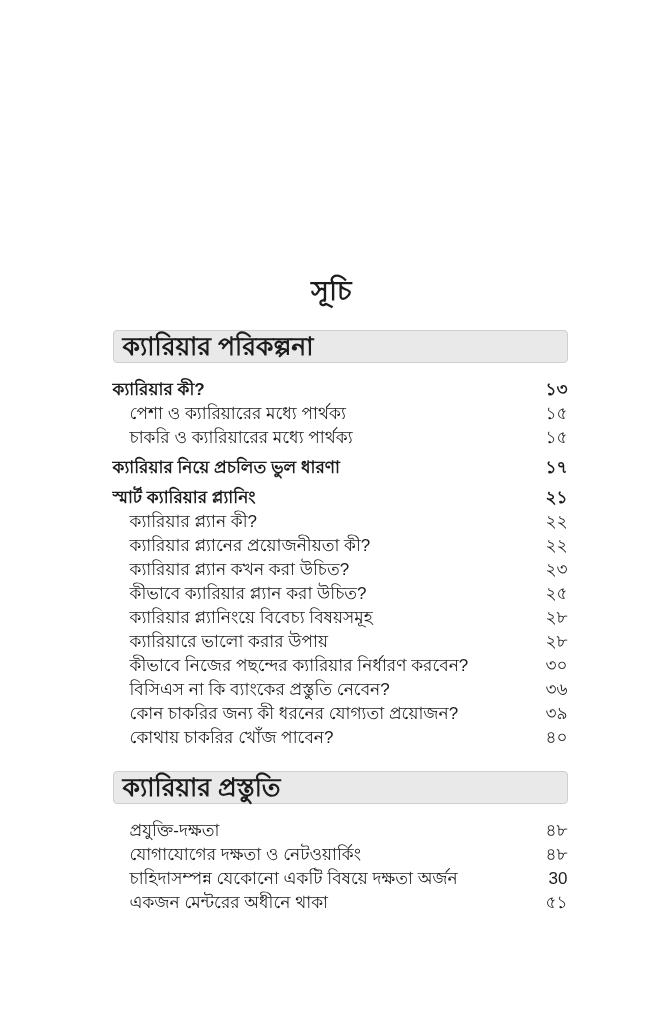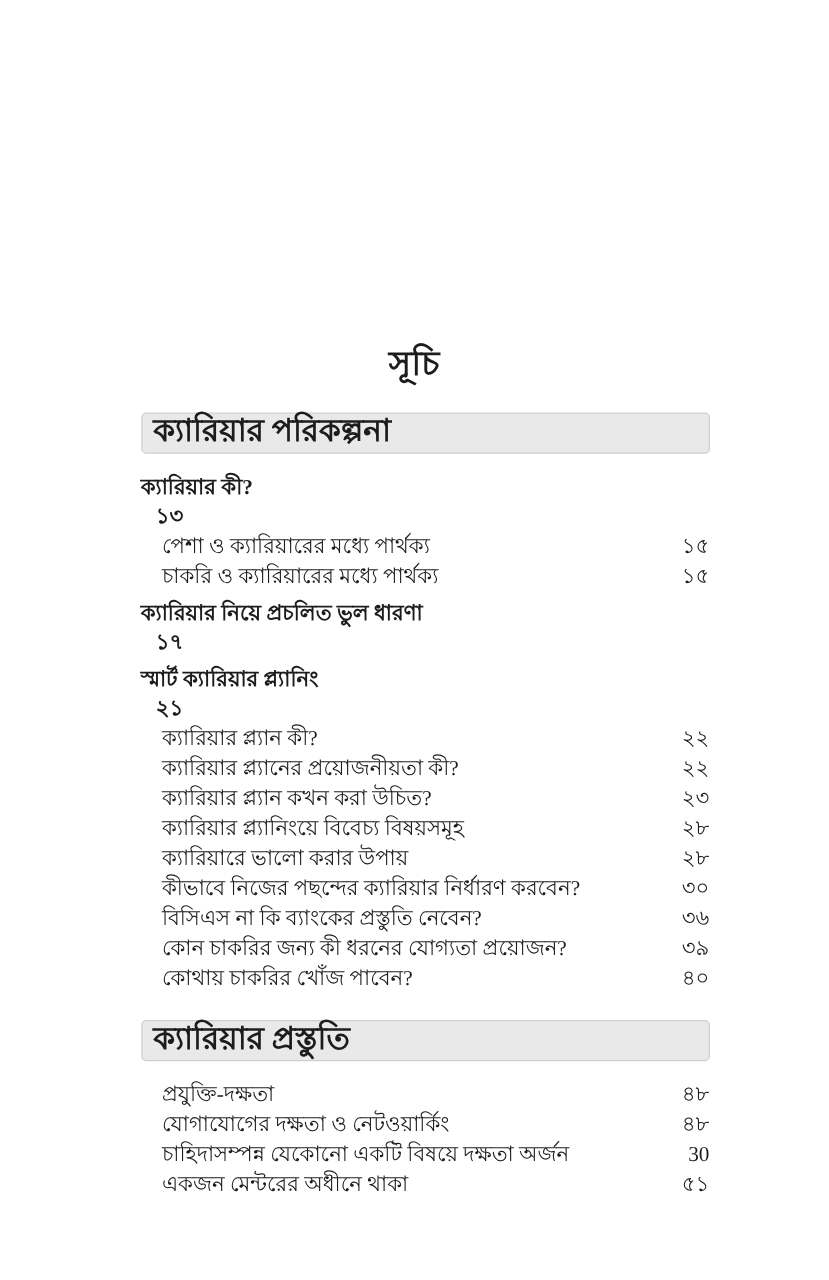--- a/index.html
+++ b/index.html
@@ -7,21 +7,21 @@
     padding: 0;
     background: #ffffff;
   }
   .page {
     position: relative;
     width: 644px;
     height: 1024px;
     margin: 0 auto;
     background: var(--page-bg, #ffffff);
     color: var(--text, #1c1c1c);
-    font-family: Liberation Serif, serif;
+    font-family: Liberation Sans, sans-serif;
     overflow: hidden;
     box-sizing: border-box;
   }
   .title {
     margin: 0;
     padding-top: 272px;
     text-align: center;
     font-size: 27px;
     font-weight: bold;
     line-height: 38px;
@@ -58,21 +58,20 @@
   }
   .row .lab { flex: 1 1 auto; }
   .row .pg {
     flex: 0 0 auto;
     text-align: right;
     padding-left: 12px;
   }
   .row.lvl1 {
     font-weight: bold;
     margin-top: 7px;
-    flex-direction: column;
   }
   .entries .row:first-child { margin-top: 0; }
   .row.lvl2 {
     font-weight: normal;
     padding-left: 17px;
     margin-top: 1px;
     justify-content: center;
   }
 </style>
 </head>
@@ -110,20 +109,24 @@
         </div>
         <div class="row lvl2">
           <span class="lab">ক্যারিয়ার প্ল্যানের প্রয়োজনীয়তা কী?</span>
           <span class="pg">২২</span>
         </div>
         <div class="row lvl2">
           <span class="lab">ক্যারিয়ার প্ল্যান কখন করা উচিত?</span>
           <span class="pg">২৩</span>
         </div>
         <div class="row lvl2">
+          <span class="lab">কীভাবে ক্যারিয়ার প্ল্যান করা উচিত?</span>
+          <span class="pg">২৫</span>
+        </div>
+        <div class="row lvl2">
           <span class="lab">ক্যারিয়ার প্ল্যানিংয়ে বিবেচ্য বিষয়সমূহ</span>
           <span class="pg">২৮</span>
         </div>
         <div class="row lvl2">
           <span class="lab">ক্যারিয়ারে ভালো করার উপায়</span>
           <span class="pg">২৮</span>
         </div>
         <div class="row lvl2">
           <span class="lab">কীভাবে নিজের পছন্দের ক্যারিয়ার নির্ধারণ করবেন?</span>
           <span class="pg">৩০</span>

